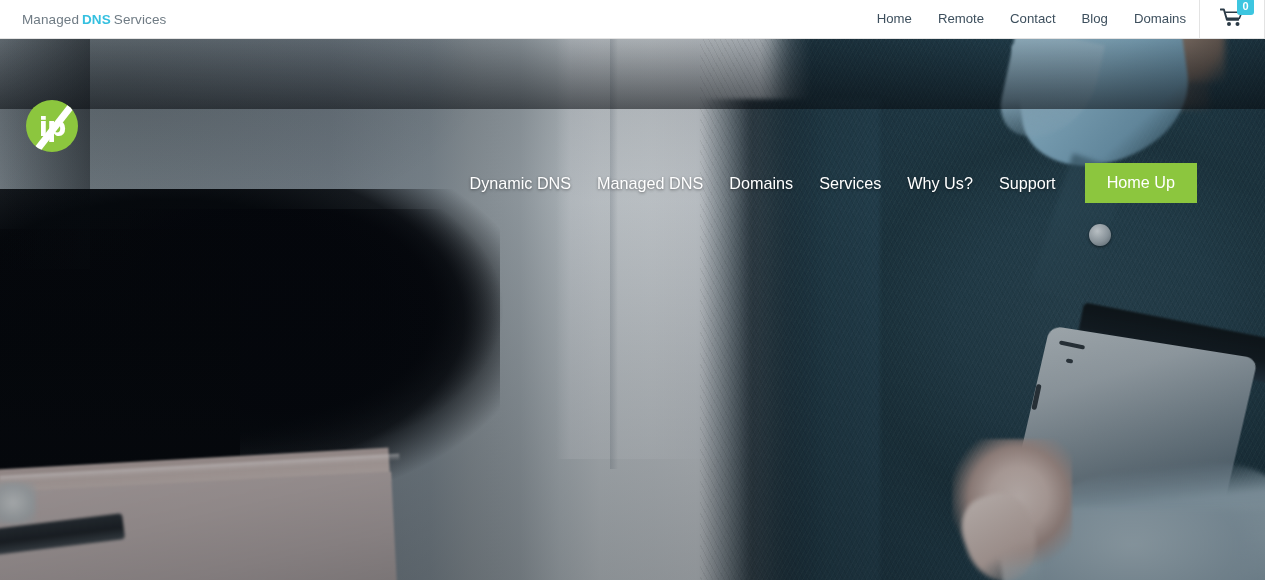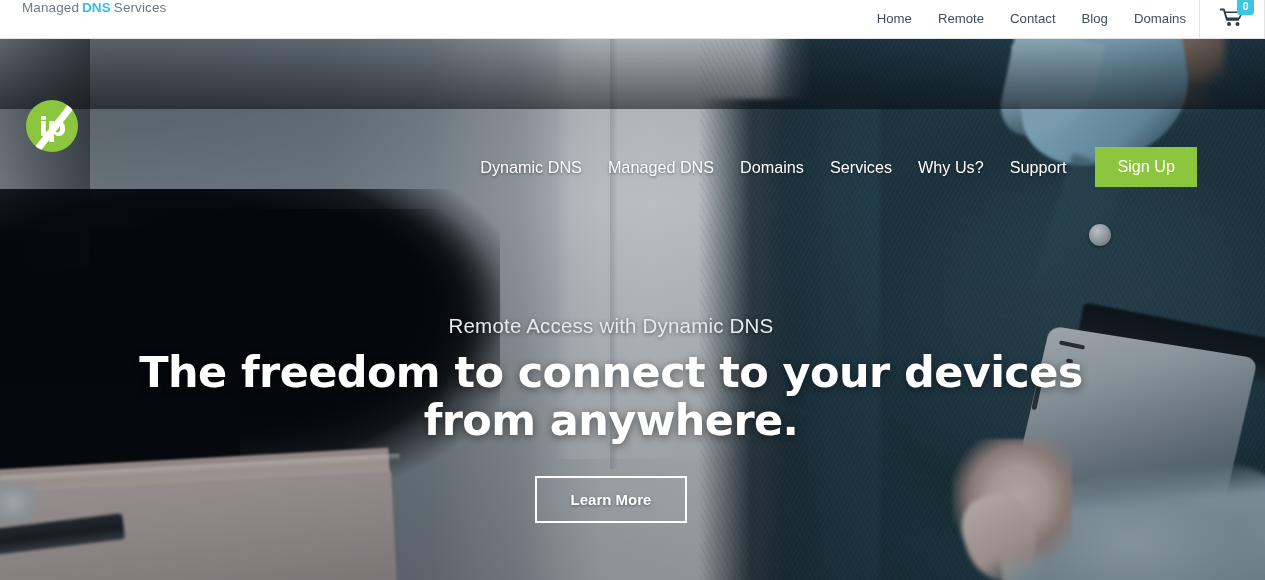--- a/index.html
+++ b/index.html
@@ -18,20 +18,21 @@
     width: 1265px;
     height: 39px;
     background: #ffffff;
     border-bottom: 1px solid #e3e3e3;
     display: flex;
     align-items: stretch;
     z-index: 40;
   }
   .topbar-brand {
     display: flex;
+    align-items: center;
     padding-left: 22px;
     font-size: 13.5px;
     color: #6f7b84;
     letter-spacing: .1px;
     white-space: nowrap;
   }
   .topbar-brand .dns {
     color: #35c0e0;
     font-weight: bold;
     padding: 0 3px;
@@ -354,21 +355,21 @@
     letter-spacing: -1.2px;
     font-family: "DejaVu Sans", sans-serif;
     line-height: 1;
     white-space: nowrap;
   }
   .logo-text .dot { color: #8cc63e; }
 
   .mainnav {
     position: absolute;
     right: 68px;
-    top: 108px;
+    top: 124px;
     display: flex;
     align-items: center;
     gap: 0;
   }
   .mainnav-item {
     color: #ffffff;
     font-size: 16.2px;
     padding: 0 13px;
     text-shadow: 0 1px 3px rgba(0,0,0,.45);
     cursor: pointer;
@@ -508,25 +509,17 @@
       </span>
     </div>
 
     <nav class="mainnav">
       <span class="mainnav-item">Dynamic DNS</span>
       <span class="mainnav-item">Managed DNS</span>
       <span class="mainnav-item">Domains</span>
       <span class="mainnav-item">Services</span>
       <span class="mainnav-item">Why Us?</span>
       <span class="mainnav-item">Support</span>
-      <button class="signup-btn">Sign Up</button>
+      <button class="signup-btn">Home Up</button>
     </nav>
   </div>
 
-  <div class="hero-copy">
-    <div class="hero-eyebrow">Remote Access with Dynamic DNS</div>
-    <h1 class="hero-title">
-      <span>The freedom to connect to your devices</span><br>
-      <span>from anywhere.</span>
-    </h1>
-    <button class="hero-cta">Learn More</button>
-  </div>
 </section>
 
 </body></html>

